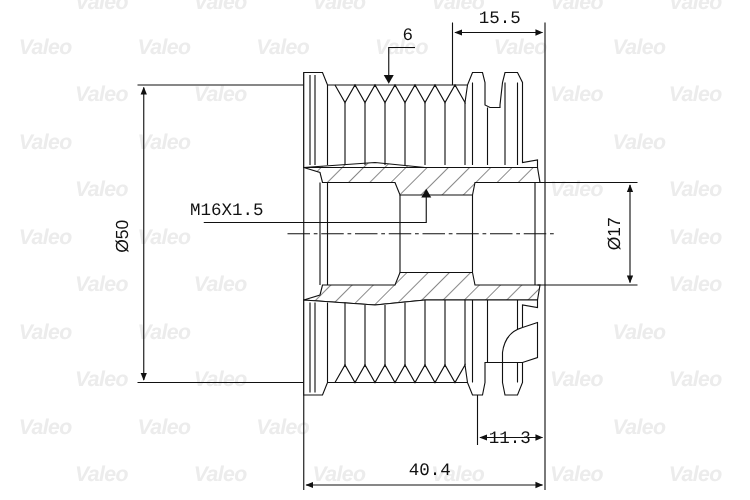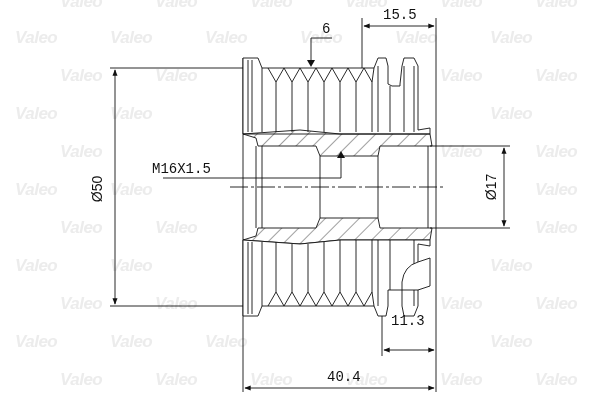--- a/index.html
+++ b/index.html
@@ -168,15 +168,15 @@
 
       <path d="M402,290 L402,282 Q404,266 418,262 L430,258 L430,286 L418,290 Z" fill="#fff"></path>
     </g>
   </svg>
 
   <span class="dimtext" style="left:322px;top:22px">6</span>
   <span class="dimtext" style="left:383px;top:8px">15.5</span>
   <span class="dimtext" style="left:152px;top:162px">M16X1.5</span>
   <span class="vtext" style="left:84px;top:182px">Ø50</span>
   <span class="vtext" style="left:478px;top:180px">Ø17</span>
-  <span class="dimtext" style="left:391px;top:314px">11.3</span>
+  <span class="dimtext" style="left:391px;top:344px">11.3</span>
   <span class="dimtext" style="left:327px;top:370px">40.4</span>
 </div>
 
 </body></html>

